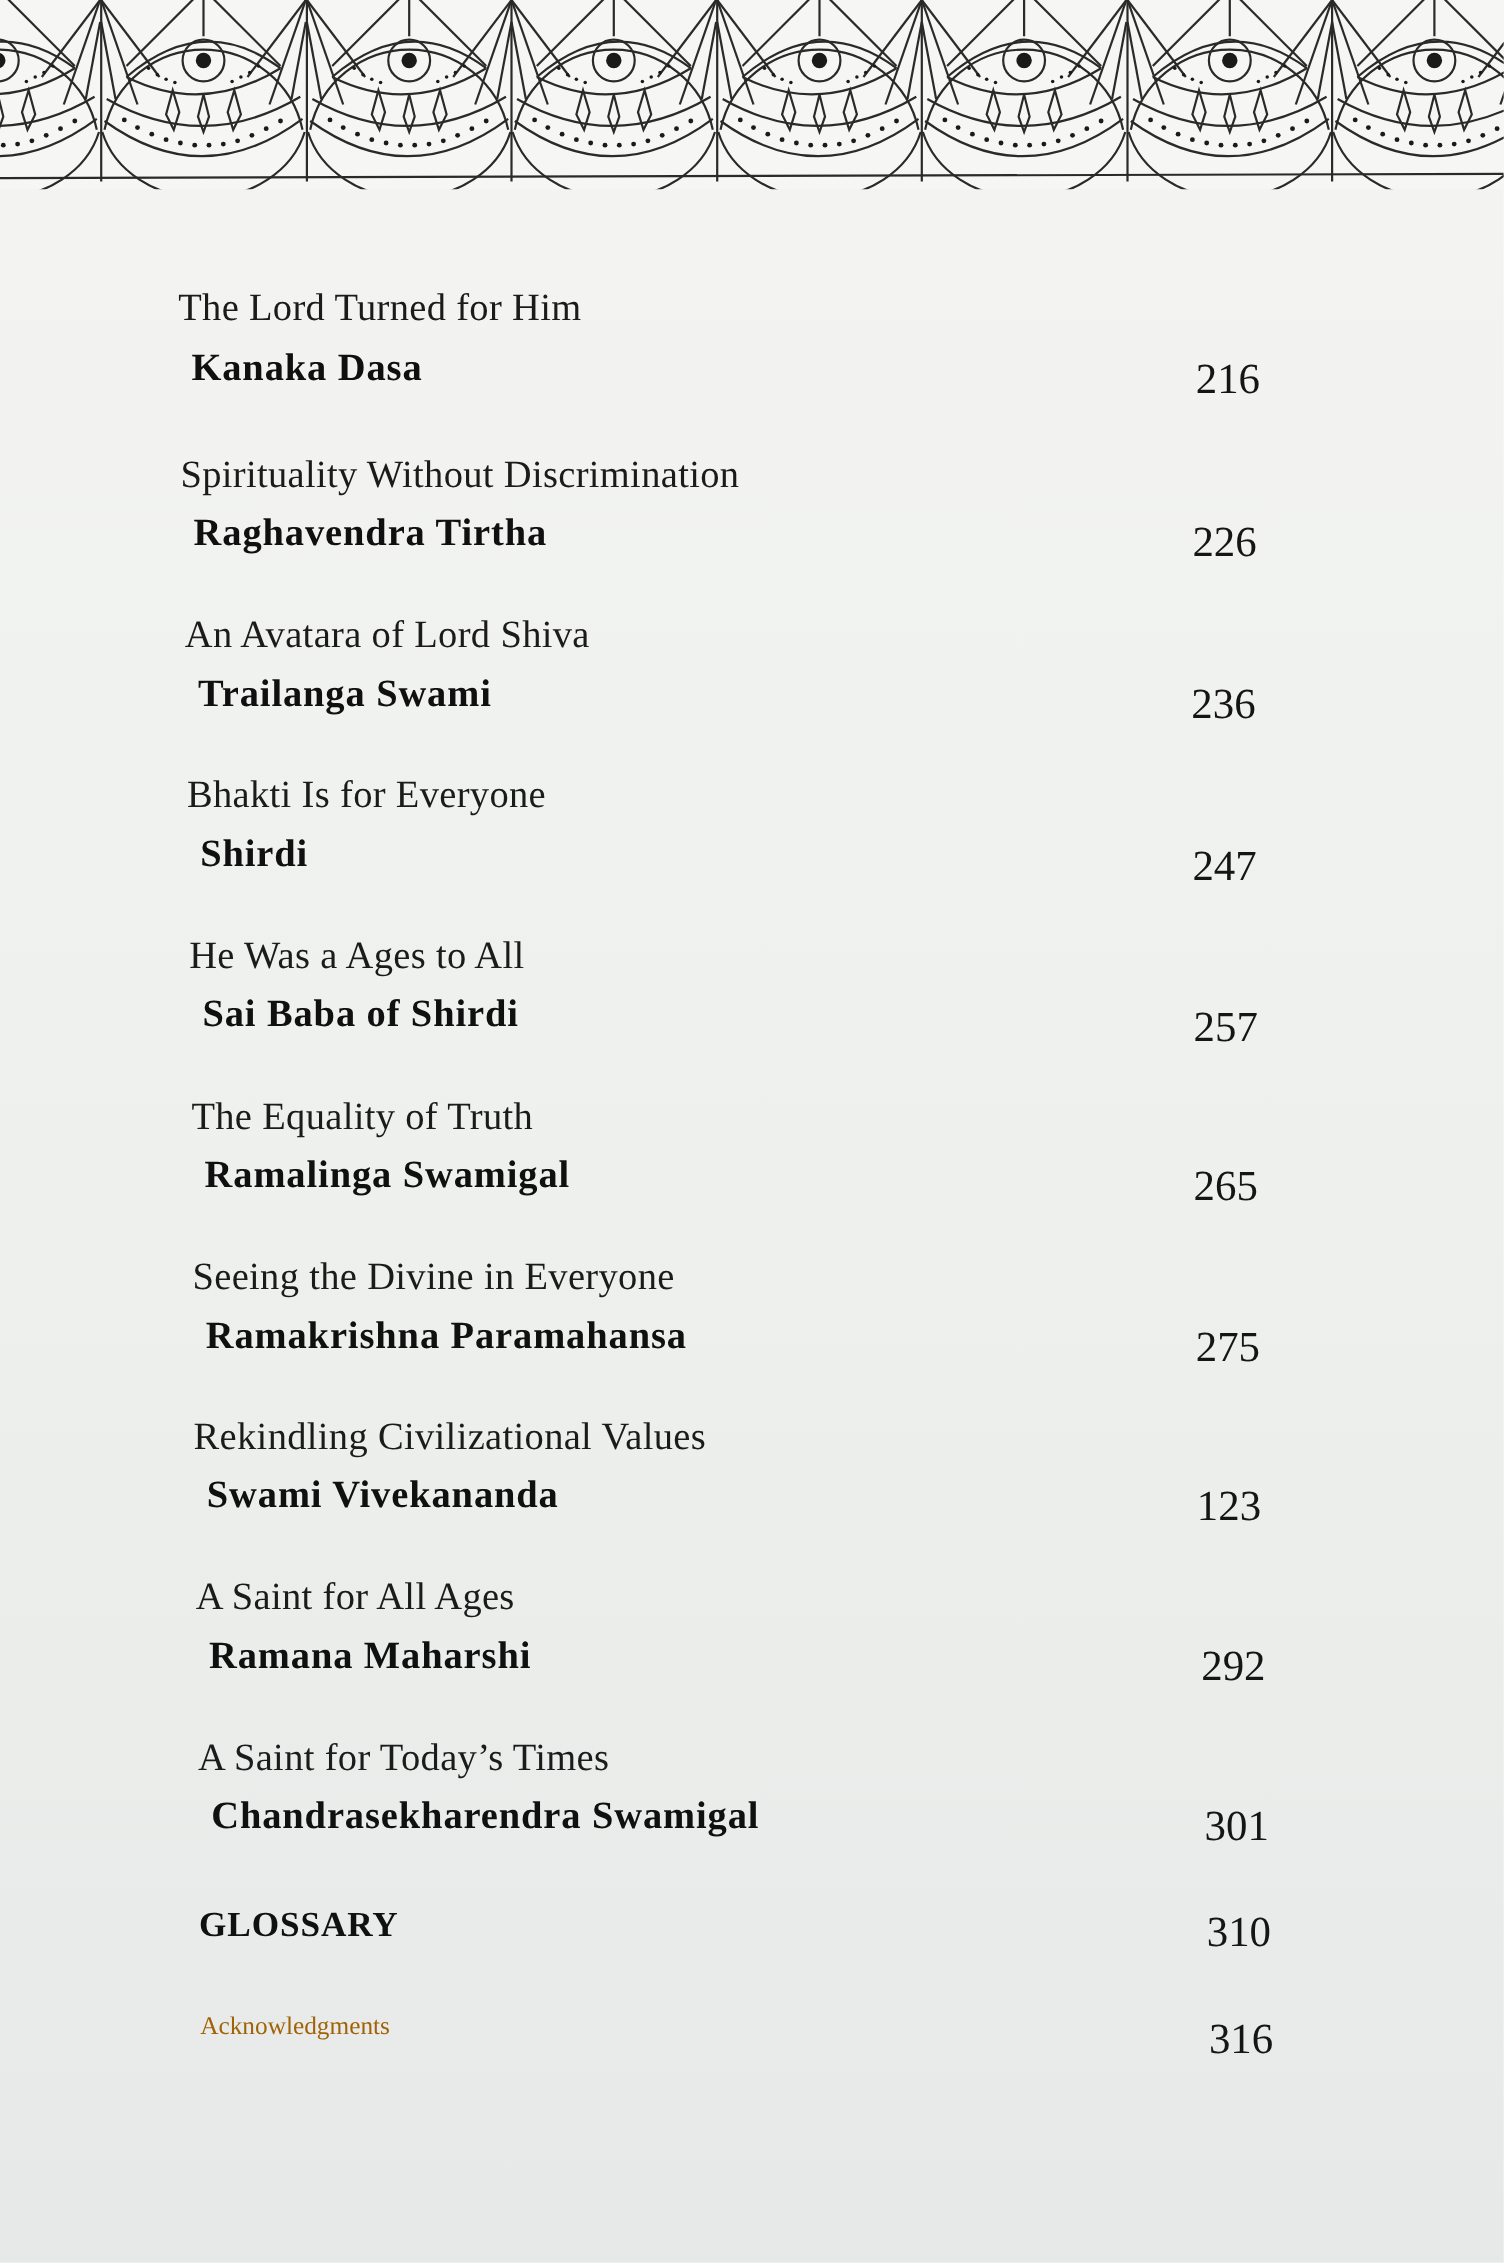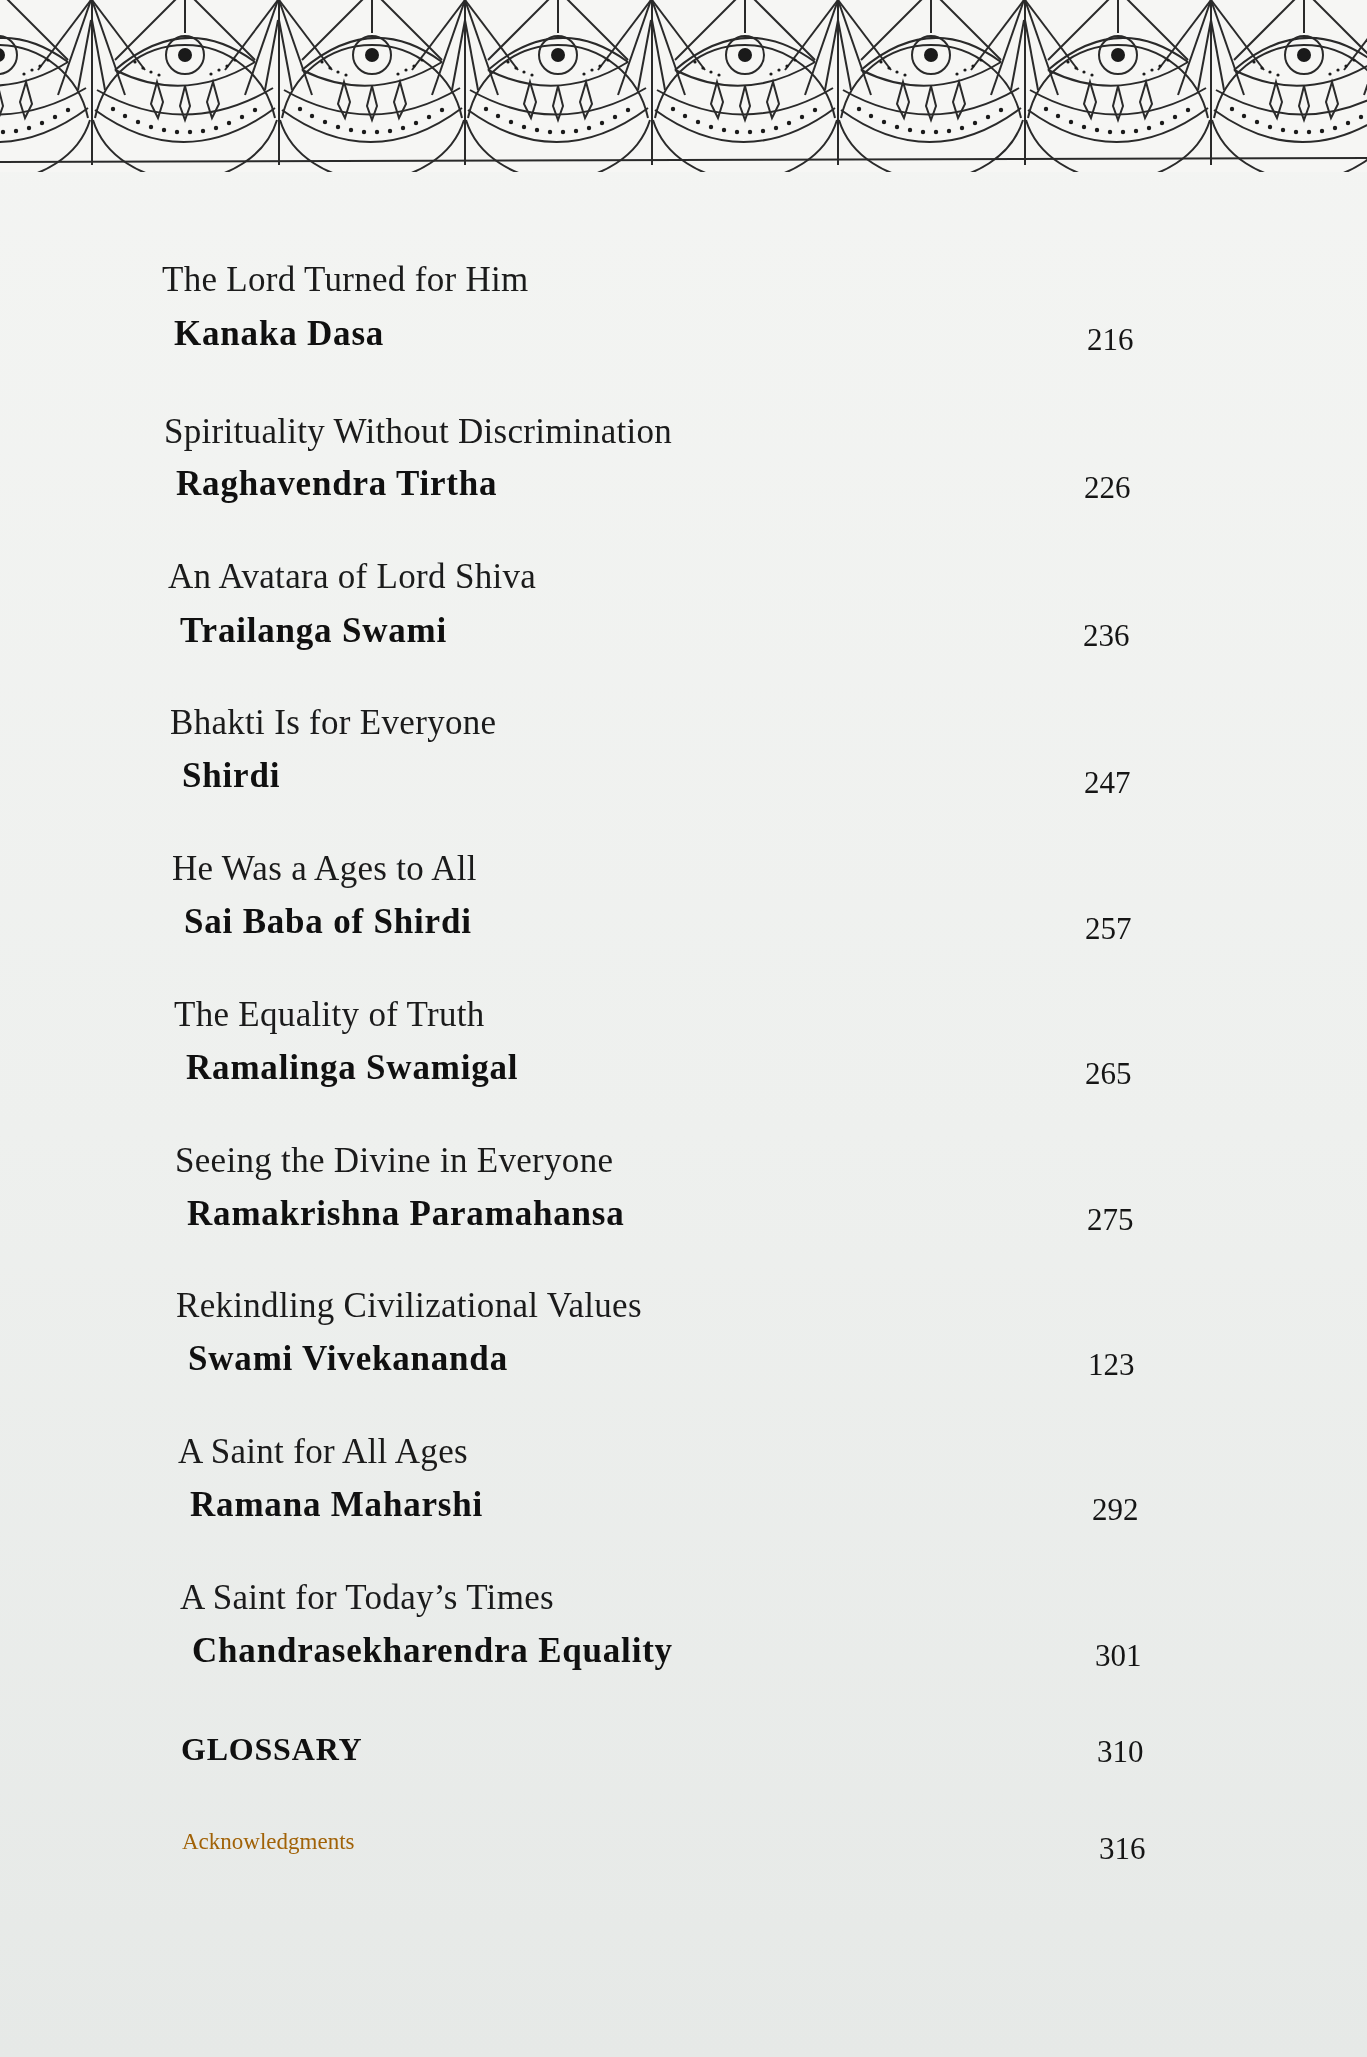--- a/index.html
+++ b/index.html
@@ -21,21 +21,21 @@
   .entry { position: absolute; left: 0; width: 1367px; }
   .entry .title {
     position: absolute; font-size: 35px; letter-spacing: 0.3px;
     white-space: nowrap; color: #1b1b1b;
   }
   .entry .name {
     position: absolute; font-size: 35px; font-weight: bold; letter-spacing: 0.8px;
     white-space: nowrap; color: #101010; margin-left: 12px;
   }
   .entry .page {
-    position: absolute; font-size: 31px; white-space: nowrap; color: #151515;
+    position: absolute; font-size: 39px; white-space: nowrap; color: #151515;
   }
   .entry .label-bold {
     position: absolute; font-size: 32px; font-weight: bold; letter-spacing: 0.8px; color: #101010;
   }
   .entry .label-plain {
     position: absolute; font-size: 23px; color: #a16207;
   }
 </style>
 </head>
 <body>
@@ -174,21 +174,21 @@
   </div>
 
   <div class="entry" style="top:0;">
     <span class="title" style="left:178px; top:1432px;">A Saint for All Ages</span>
     <span class="name" style="left:178px; top:1485px;">Ramana Maharshi</span>
     <span class="page" style="left:1092px; top:1492px;">292</span>
   </div>
 
   <div class="entry" style="top:0;">
     <span class="title" style="left:180px; top:1578px;">A Saint for Today’s Times</span>
-    <span class="name" style="left:180px; top:1631px;">Chandrasekharendra Equality</span>
+    <span class="name" style="left:180px; top:1631px;">Chandrasekharendra Swamigal</span>
     <span class="page" style="left:1095px; top:1638px;">301</span>
   </div>
 
   <div class="entry" style="top:0;">
     <span class="label-bold" style="left:181px; top:1731px;">GLOSSARY</span>
     <span class="page" style="left:1097px; top:1734px;">310</span>
   </div>
 
   <div class="entry" style="top:0;">
     <span class="label-plain" style="left:182px; top:1829px;">Acknowledgments</span>

